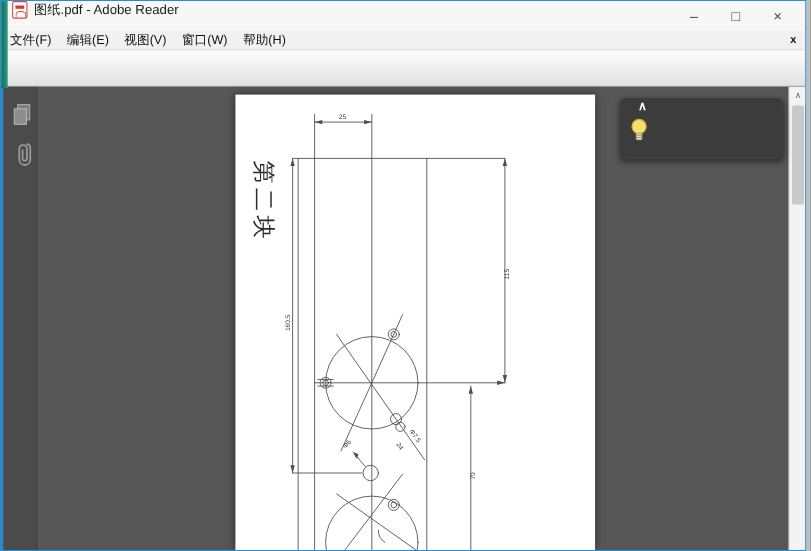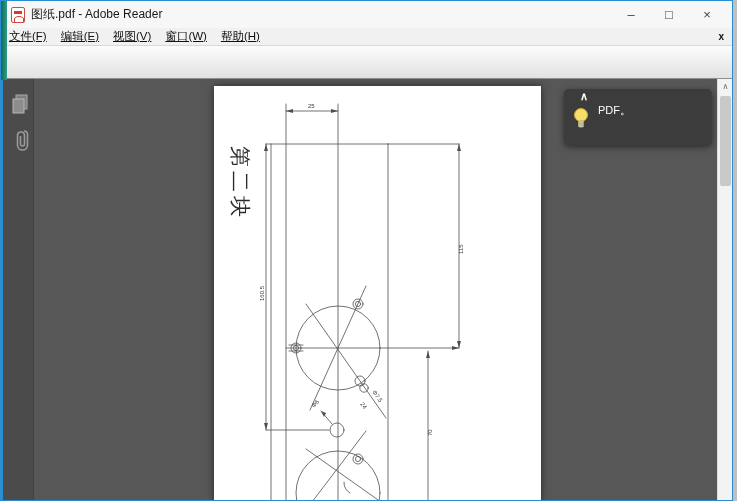--- a/index.html
+++ b/index.html
@@ -8,35 +8,35 @@
 
   .window { position:absolute; left:0; top:0; width:733px; height:501px;
             border:1px solid #2a8dd4; background:#fff; overflow:hidden; }
 
   
   .behind-strip { position:absolute; left:0; top:0; width:6px; height:79px;
                   background:linear-gradient(90deg,#0e6b58,#2f9c85); z-index:50; }
 
   
   .titlebar { position:absolute; left:0; top:0; width:100%; height:27px; background:#f7f7f7;
-              display:flex; align-items:center; padding-left:10px; }
+              display:flex; padding-left:10px; }
   .titlebar .title { font-size:12px; color:#1a1a1a; margin-left:6px; }
   .pdf-file-icon { width:14px; height:16px; position:relative; background:#fff;
                    border:1px solid #c94f42; border-radius:2px; }
   .pdf-file-icon::before { content:""; position:absolute; left:2px; top:3px; width:8px; height:3px; background:#d43b2a; }
   .pdf-file-icon::after  { content:""; position:absolute; left:2px; top:8px; width:8px; height:5px;
                            border:1.5px solid #d43b2a; border-radius:50% 50% 0 0; border-bottom:none; }
   .win-controls { position:absolute; right:6px; top:0; height:27px; display:flex; }
   .win-btn { width:38px; height:27px; display:flex; align-items:center; justify-content:center;
              font-size:13px; color:#444; cursor:default; }
 
   
   .menubar { position:absolute; left:0; top:27px; width:100%; height:18px; background:#f1f1f1;
              border-bottom:1px solid #d9d9d9; display:flex; align-items:center; padding-left:8px; }
-  .menu-item { font-size:11.5px; color:#111; margin-right:14px;text-decoration:underline; }
+  .menu-item { font-size:11.5px; color:#111; margin-right:14px; }
   .menubar-close { position:absolute; right:8px; top:3px; font-size:10px; font-weight:bold; color:#111; }
 
   
   .toolbar { position:absolute; left:0; top:45px; width:100%; height:33px;
              background:linear-gradient(#fcfcfc,#e2e2e2); border-bottom:1px solid #8f8f8f; }
   .tb { position:absolute; top:51px; width:24px; height:22px; display:flex; align-items:center; justify-content:center; }
   .tb svg { display:block; }
   .tb-sep { position:absolute; top:51px; width:1px; height:22px; background:#b4b4b4; }
   .page-input { position:absolute; top:53px; width:26px; height:18px; border:1px solid #9a9a9a;
                 background:#fff; font-size:11px; text-align:center; font-family:"Liberation Sans",sans-serif; }
@@ -305,21 +305,20 @@
       <span class="caret">∧</span>
       <span class="bulb">
         <svg width="16" height="24">
             <circle cx="8" cy="8" r="6.5" fill="#f7de6a" stroke="#caa93a"></circle>
             <rect x="5.5" y="14" width="5" height="6" rx="1" fill="#e9e3c8" stroke="#b0a87e"></rect>
             <line x1="6" y1="16" x2="11" y2="16" stroke="#9a916a"></line>
             <line x1="6" y1="18" x2="11" y2="18" stroke="#9a916a"></line>
           </svg>
       </span>
       <div class="tip-text">
-        <div>PDF。</div>
       </div>
     </div>
 
     <div class="scrollbar">
       <div class="scroll-up">∧</div>
       <div class="scroll-thumb"></div>
     </div>
   </div>
 
   <div class="behind-strip"></div>

